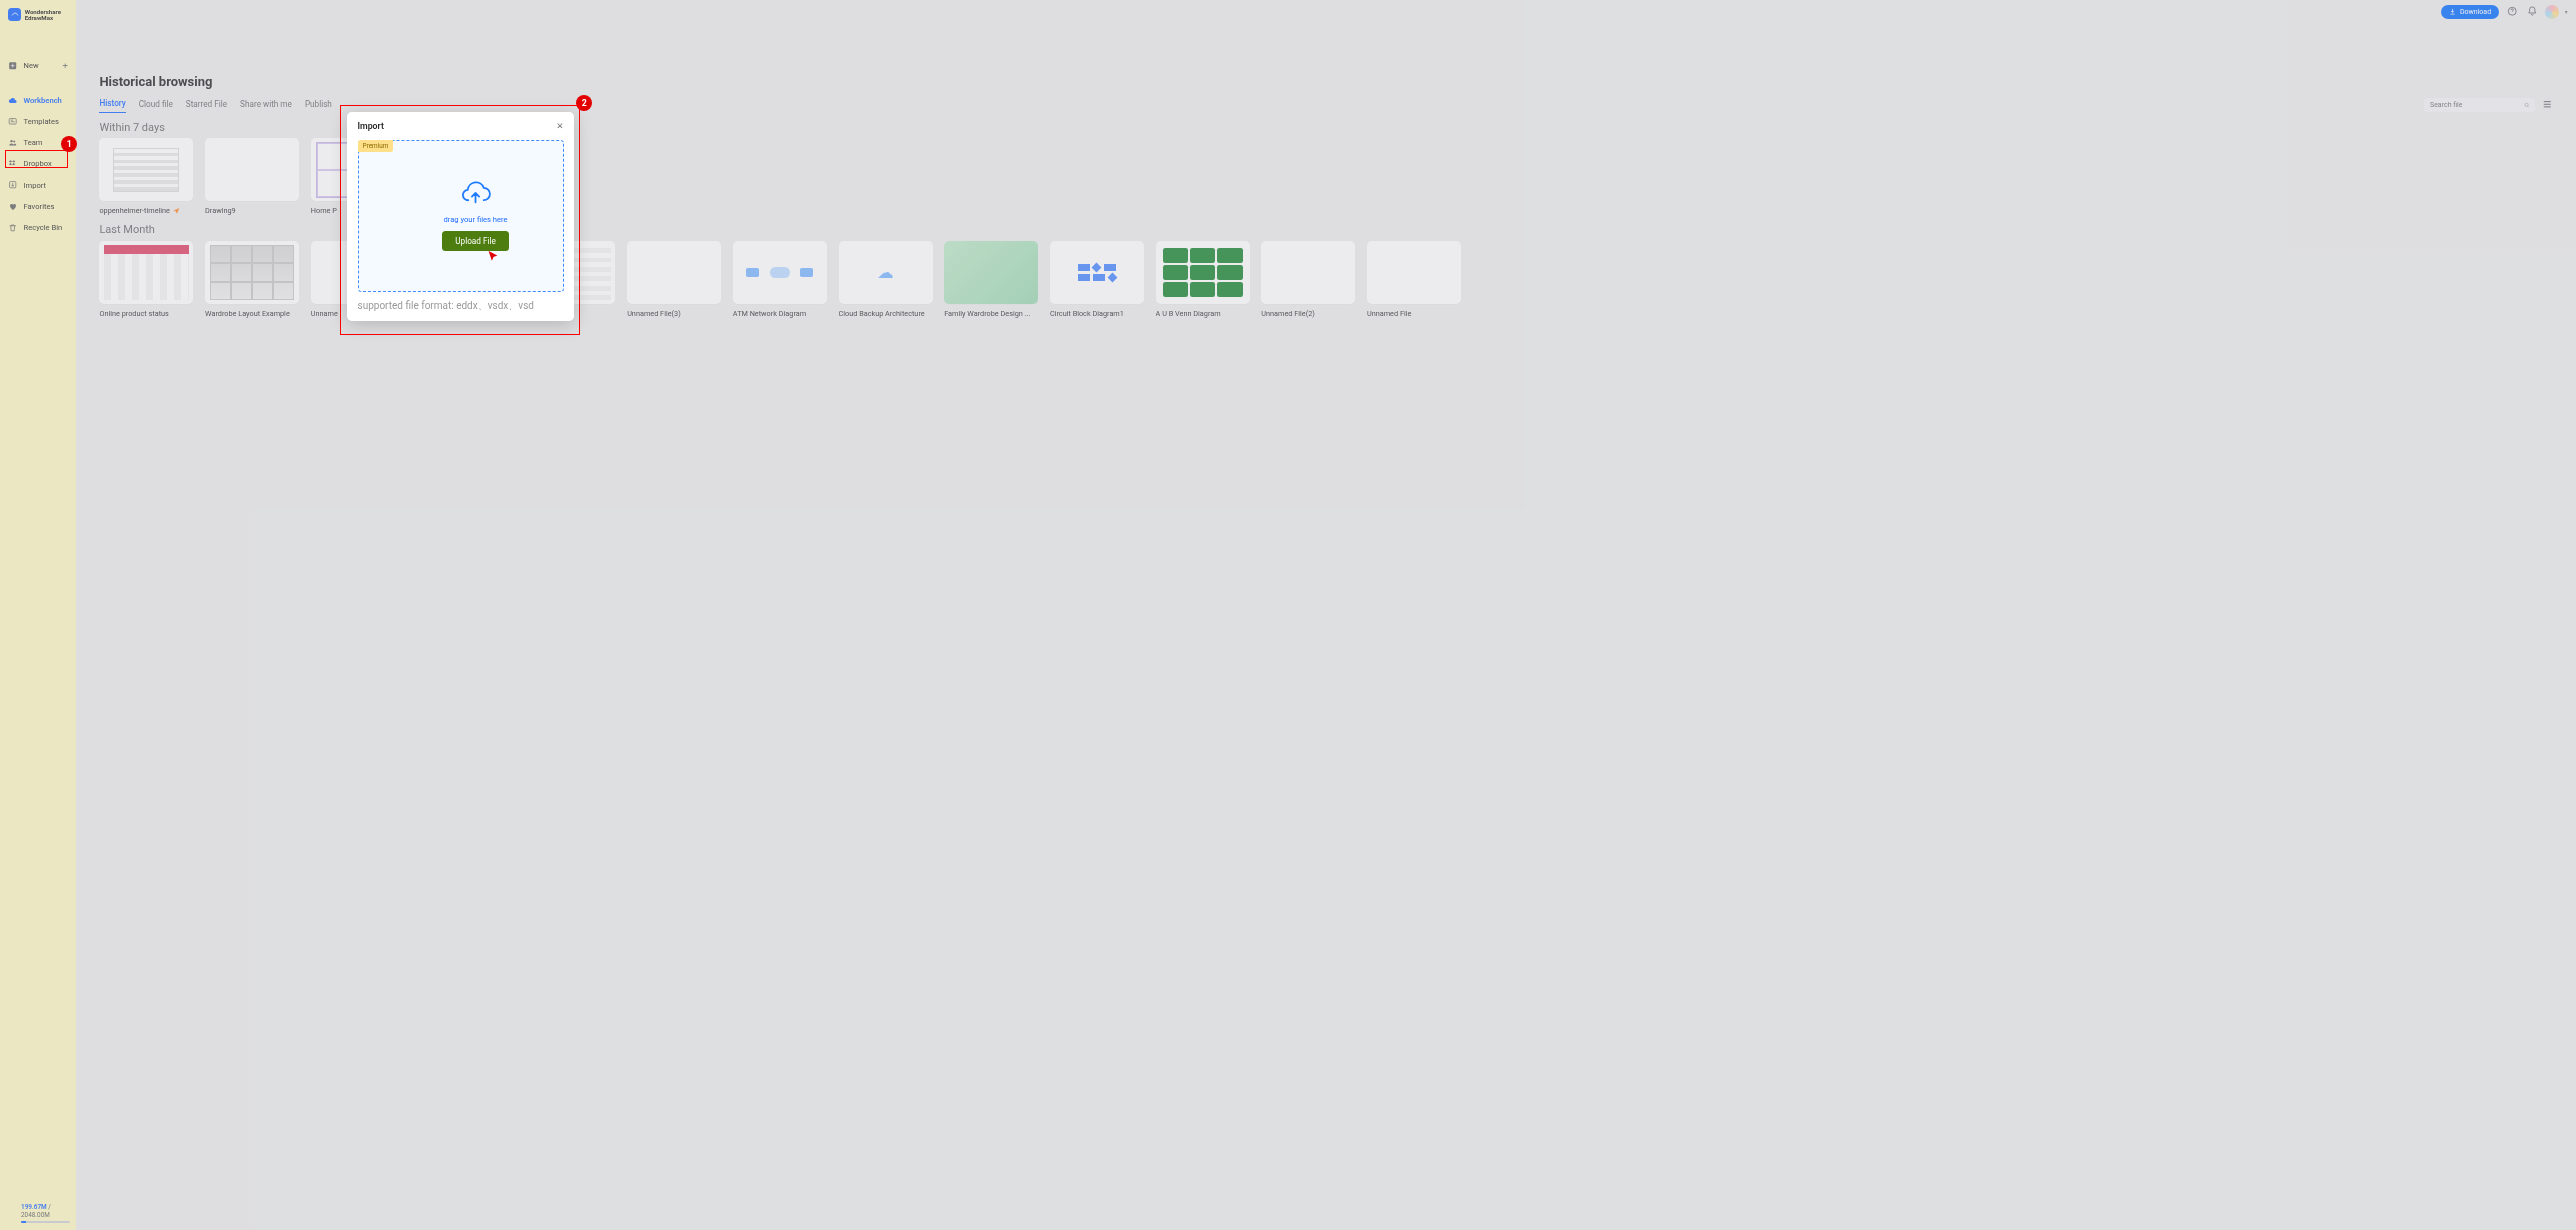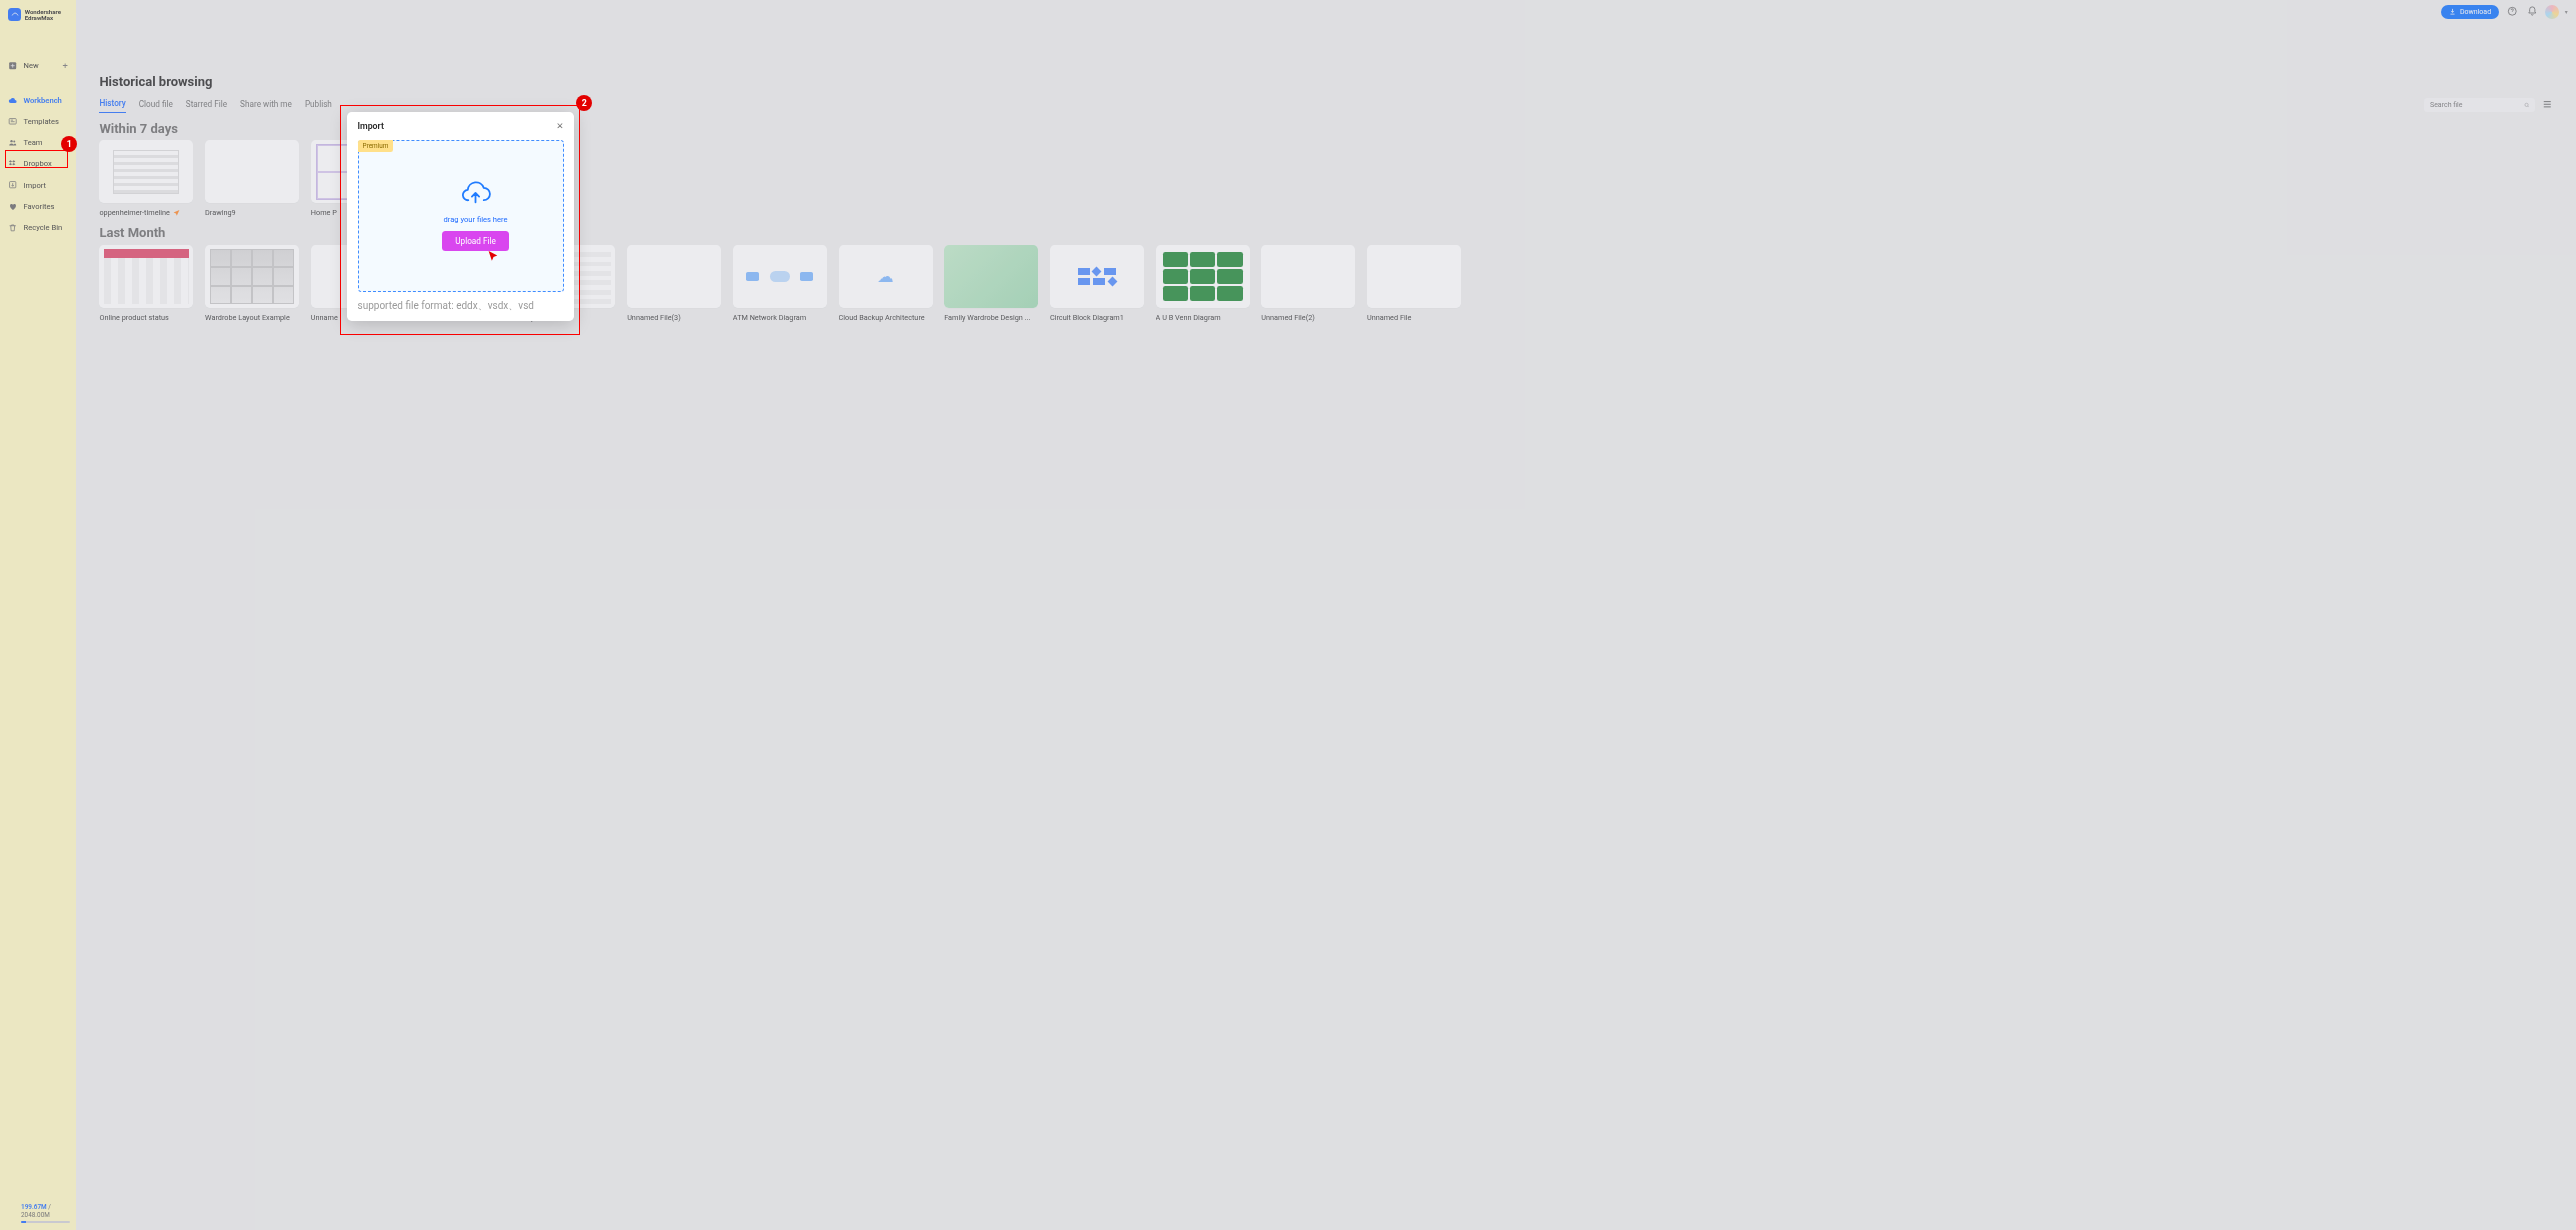--- a/index.html
+++ b/index.html
@@ -40,37 +40,37 @@
 .content { padding: 2.3px 23.4px 11.7px 23.4px; overflow:auto; }
 .page-title { font-size:13px; font-weight:700; color:#2b2b2b; margin-bottom: 9.4px;}
 .tabs { display:flex; gap:13px; border-bottom:0; margin-bottom:4.7px; align-items:center;}
 .tab { font-size:8.2px; color:#707070; padding-bottom:3.5px; cursor:pointer; }
 .tab.active { color:#1f6bff; border-bottom:1.2px solid #1f6bff; font-weight:500; }
 .tabs .right-tools { margin-left:auto; display:flex; align-items:center; gap:7px; }
 .search-wrap { background:#f3f3f5; border-radius:3.5px; padding:2.9px 5.9px; display:flex; align-items:center; gap:4.7px; width:111px;}
 .search-wrap input { border:none; background:transparent; outline:none; font-size:7px; flex:1; color:#333;}
 .list-toggle { color:#555; cursor:pointer; }
 
-.section-label { font-size:13px; color:#6d6d6d; margin:8.2px 0 4.7px 0;font-weight:bold; }
+.section-label { font-size:11px; color:#6d6d6d; margin:8.2px 0 4.7px 0; }
 .grid { display:flex; flex-wrap:wrap; gap:11.7px; }
 .card { width:94px; cursor:pointer; }
 .thumb { width:94px; height:63px; background:#fff; border-radius:4.7px; box-shadow: 0 0.6px 0.6px rgba(0,0,0,0.03); display:flex; align-items:center; justify-content:center; overflow:hidden; }
 .card-title { font-size:7.3px; color:#3a3a3a; margin-top:4.7px; white-space:nowrap; overflow:hidden; text-overflow:ellipsis; display:flex; align-items:center; gap:3.5px;}
 
 
 .modal-outline { position:absolute; border:1.8px solid #ff0000; z-index:30; pointer-events:none; }
 .modal { position:absolute; background:#fff; border-radius:4.7px; box-shadow: 0 3.5px 17.6px rgba(0,0,0,0.18); z-index:31; padding: 9.4px 10.5px 8.2px 10.5px; }
 .modal-head { display:flex; align-items:center; justify-content:space-between; margin-bottom:8.2px; }
 .modal-title { font-size:8.8px; font-weight:600; color:#2a2a2a; }
 .modal-close { color:#777; cursor:pointer; font-size:8.8px; }
 .dropzone { border: 0.9px dashed #3f8cff; border-radius:3.5px; background:#f4faff; position:relative; height:152px; display:flex; flex-direction:column; align-items:center; justify-content:center; gap:7px;padding-left:30px;}
 .premium-tag { position:absolute; top:-0.6px; left:-0.6px; background:#ffe08a; color:#8a6a00; font-size:6.4px; padding:1.8px 4.7px; border-radius:2.3px 0 2.3px 0;}
 .cloud-up { color:#1f7bff; }
 .drag-text { color:#1f6bff; font-size:7.6px; }
-.upload-btn { background:#d946ef; color:#fff; border:none; padding:4.7px 13px; border-radius:3.5px; font-size:8.2px; cursor:pointer;}
+.upload-btn { background:#4d7c0f; color:#fff; border:none; padding:4.7px 13px; border-radius:3.5px; font-size:8.2px; cursor:pointer;}
 .supported { font-size:10px; color:#9a9a9a; margin-top:7px;}
 .cursor-arrow { position:absolute; z-index:40; color:#e30000; }
 
 
 .art-center { width:70%; height:70%; background: repeating-linear-gradient(0deg,#e9e9e9 0 3.5px,#fff 3.5px 7px); border:0.6px solid #ddd;}
 .art-floor { width:88%; height:88%; background:#fff; border:0.6px solid #c9b7e9; display:grid; grid-template-columns: 1fr 1fr; grid-template-rows:1fr 1fr; }
 .art-floor div{ border:0.6px solid #d8c9f0; }
 .art-chart { width:90%; height:86%; background:#fff; display:flex; flex-direction:column; }
 .art-chart .hdr{height:8.2px;background:#e04a6b;}
 .art-chart .body{flex:1;background:repeating-linear-gradient(90deg,#f3f3f3 0 7px,#fff 7px 14px);}

